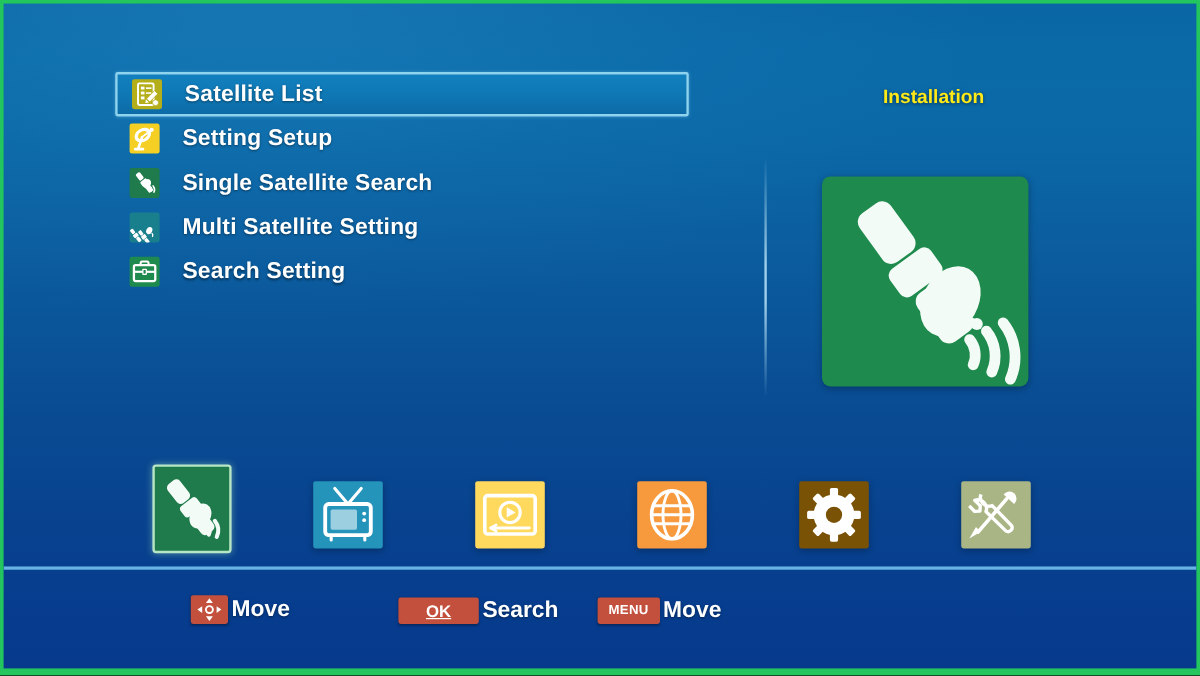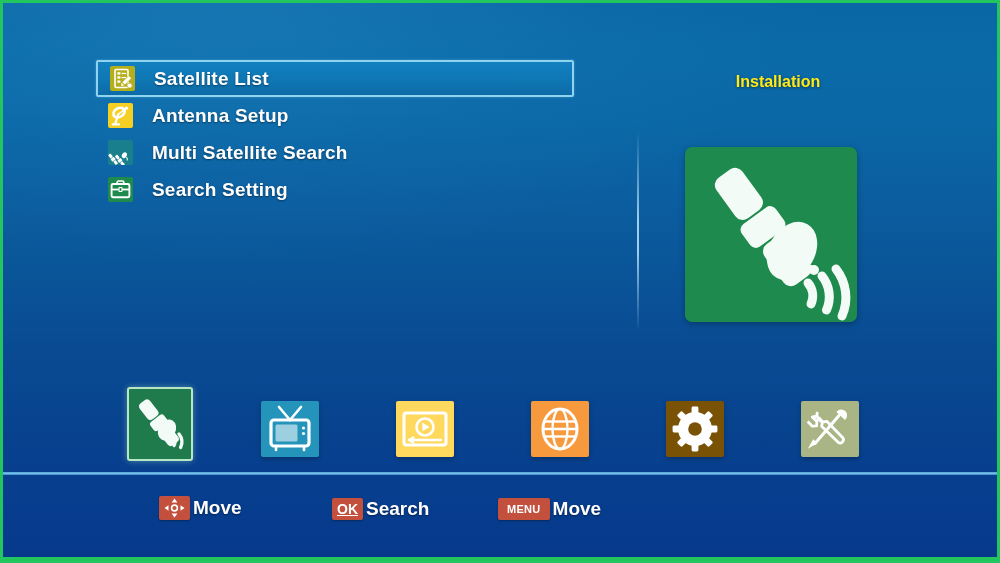--- a/index.html
+++ b/index.html
@@ -187,21 +187,21 @@
     color: #ffffff;
     font-weight: bold;
     border-radius: 2px;
     display: flex;
     align-items: center;
     justify-content: center;
     box-shadow: 0 1px 2px rgba(0,0,0,0.3);
   }
   .key-badge.text-key {
     height: 22px;
-    padding: 0 5px;
+    padding: 0 23px;
     font-size: 14px;
     text-decoration: underline;
   }
   .key-badge.menu-key {
     height: 22px;
     padding: 0 9px;
     font-size: 11px;
     letter-spacing: 0.3px;
   }
   .key-badge.dpad-key {
@@ -247,43 +247,58 @@
         <span class="menu-icon" style="background:#f5cf24">
           <svg viewBox="0 0 25 25">
             <ellipse cx="11" cy="9.6" rx="7.4" ry="5.6" transform="rotate(-32 11 9.6)" fill="#ffffff"></ellipse>
             <ellipse cx="11" cy="9.6" rx="4.4" ry="3.1" transform="rotate(-32 11 9.6)" fill="#f5cf24"></ellipse>
             <path d="M11.2 10.6 L18.2 5.4" stroke="#ffffff" stroke-width="1.5" stroke-linecap="round"></path>
             <circle cx="18.4" cy="5.2" r="1.7" fill="#ffffff"></circle>
             <path d="M10.4 11.2 L7.2 20.8" stroke="#ffffff" stroke-width="2.2" stroke-linecap="round"></path>
             <rect x="3.6" y="20.2" width="8.6" height="2.2" rx="1" fill="#ffffff"></rect>
           </svg>
         </span>
-        <span class="menu-label">Antenna Setup</span>
-      </div>
-
-
+        <span class="menu-label">Setting Setup</span>
+      </div>
+
+
+      <div class="menu-row">
+        <span class="menu-icon" style="background:#1f7a4c">
+          <svg viewBox="0 0 25 25">
+            <g transform="rotate(-38 12 12)">
+              <rect x="10.1" y="2.6" width="4.3" height="6.6" rx="1.2" fill="#ffffff"></rect>
+              <rect x="10.1" y="15.4" width="4.3" height="6.6" rx="1.2" fill="#ffffff"></rect>
+              <rect x="9.2" y="9.9" width="6.2" height="5" rx="1.1" fill="#ffffff"></rect>
+            </g>
+            <ellipse cx="14.6" cy="13.1" rx="3.1" ry="4" transform="rotate(28 14.6 13.1)" fill="#ffffff"></ellipse>
+            <path d="M17.6 15.8 a3.1 3.1 0 0 1 0.5 3.3" fill="none" stroke="#ffffff" stroke-width="1.3" stroke-linecap="round"></path>
+            <path d="M19.6 14.9 a5 5 0 0 1 0.7 5.3" fill="none" stroke="#ffffff" stroke-width="1.3" stroke-linecap="round"></path>
+          </svg>
+        </span>
+        <span class="menu-label">Single Satellite Search</span>
+      </div>
 
       <div class="menu-row">
         <span class="menu-icon" style="background:#1a7f8c">
           <svg viewBox="0 0 25 25">
             <g transform="translate(-3.6,0) scale(0.72) rotate(-38 12 12)" transform-origin="12 12">
               <rect x="10.1" y="3.4" width="4.1" height="6" rx="1.1" fill="#ffffff"></rect>
               <rect x="10.1" y="15" width="4.1" height="6" rx="1.1" fill="#ffffff"></rect>
               <rect x="9.3" y="10" width="5.8" height="4.5" rx="1" fill="#ffffff"></rect>
             </g>
             <g transform="translate(3.2,1.2) scale(0.72) rotate(-38 12 12)" transform-origin="12 12">
               <rect x="10.1" y="3.4" width="4.1" height="6" rx="1.1" fill="#ffffff"></rect>
               <rect x="10.1" y="15" width="4.1" height="6" rx="1.1" fill="#ffffff"></rect>
               <rect x="9.3" y="10" width="5.8" height="4.5" rx="1" fill="#ffffff"></rect>
             </g>
             <ellipse cx="16.4" cy="15.2" rx="2.4" ry="3.1" transform="rotate(28 16.4 15.2)" fill="#ffffff"></ellipse>
             <path d="M18.7 17.5 a2.4 2.4 0 0 1 0.4 2.6" fill="none" stroke="#ffffff" stroke-width="1.1" stroke-linecap="round"></path>
           </svg>
         </span>
-        <span class="menu-label">Multi Satellite Search</span>
+        <span class="menu-label">Multi Satellite Setting</span>
       </div>
 
       <div class="menu-row">
         <span class="menu-icon" style="background:#1f8a4d">
           <svg viewBox="0 0 25 25">
             <path d="M9.2 6.6 V5.3 a1.3 1.3 0 0 1 1.3 -1.3 h4 a1.3 1.3 0 0 1 1.3 1.3 V6.6" fill="none" stroke="#ffffff" stroke-width="1.7"></path>
             <rect x="3.6" y="7" width="17.8" height="13.2" rx="1.4" fill="none" stroke="#ffffff" stroke-width="1.9"></rect>
             <rect x="3.6" y="11.6" width="17.8" height="1.8" fill="#ffffff"></rect>
             <rect x="10.5" y="9.9" width="4" height="5.2" rx="0.8" fill="#ffffff"></rect>
             <rect x="11.6" y="11" width="1.8" height="3" fill="#1f8a4d"></rect>

